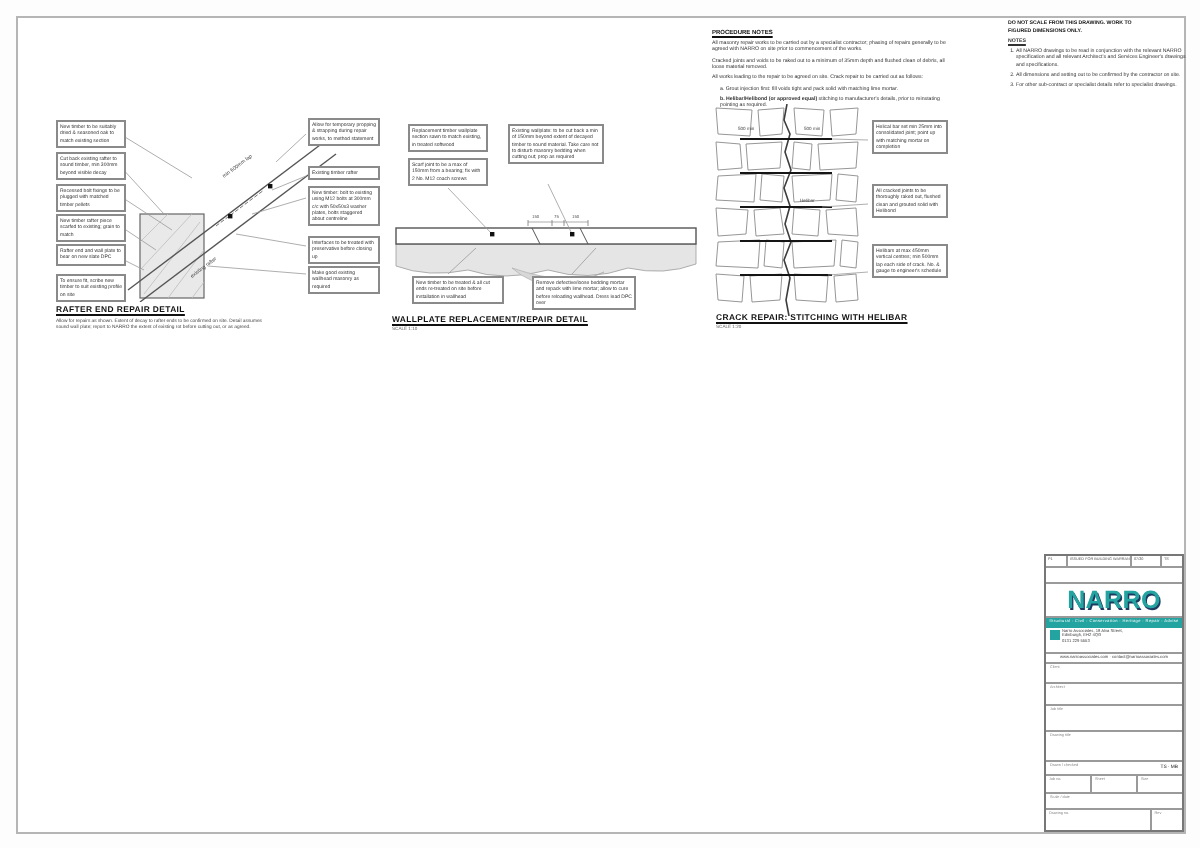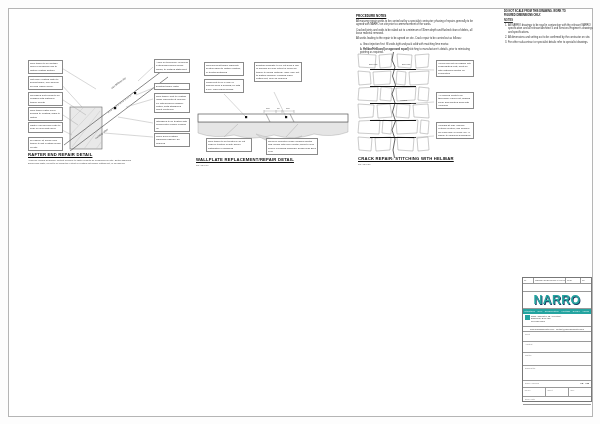--- a/index.html
+++ b/index.html
@@ -16,21 +16,21 @@
   .corner{position:absolute;left:504px;top:10px;width:90px;font-size:2.6px;line-height:1.35;color:#333}
   .corner .hd{font-weight:bold;color:#111}
   .corner .nh{font-weight:bold;text-decoration:underline;margin-top:2px}
   .corner ol{margin:1px 0 0 4px;padding:0}
   .corner li{margin-bottom:1.5px}
   .proc{position:absolute;left:356px;top:14px;width:122px;font-size:2.6px;line-height:1.4;color:#333}
   .proc .hd{font-weight:bold;text-decoration:underline;font-size:3px;margin-bottom:1.5px;color:#111}
   .proc p{margin:0 0 1.6px 0}
   .proc .sub{margin-left:4px}
   
-  .tb{position:absolute;left:522px;top:277px;width:70px;height:125px;border:0.8px solid #777;background:#fff;display:flex;flex-direction:column;box-sizing:border-box}
+  .tb{position:absolute;left:522px;top:277px;width:70px;height:139px;border:0.8px solid #777;background:#fff;display:flex;flex-direction:column;box-sizing:border-box}
   .tbr{border-bottom:0.5px solid #9a9a9a;box-sizing:border-box;overflow:hidden;position:relative;padding:0.5px 2px;flex:none}
   .tbl{font-size:1.9px;color:#888;display:block;line-height:1.2}
   .tbv{font-size:2.9px;color:#1a1a1a;line-height:1.25}
   .revstrip{display:flex;padding:0}
   .revstrip span{border-right:0.5px solid #9a9a9a;font-size:1.9px;color:#555;padding:0.5px 1px;overflow:hidden;white-space:nowrap}
   .logo{font-size:12.5px;font-weight:800;color:#24a4a0;text-shadow:0.7px 0.8px 0 #1d3a60;text-align:center;letter-spacing:0.2px;line-height:1.15}
   .tagbar{background:#24a4a0;color:#fff;font-size:2px;text-align:center;line-height:2.4;padding:0;letter-spacing:.2px}
   .addr{display:flex;gap:1.5px;align-items:flex-start}
   .addr .sq{width:4.5px;height:4.5px;background:#24a4a0;flex:none;margin-top:0.5px}
   .addr .lines{font-size:2.1px;color:#444;line-height:1.35}

